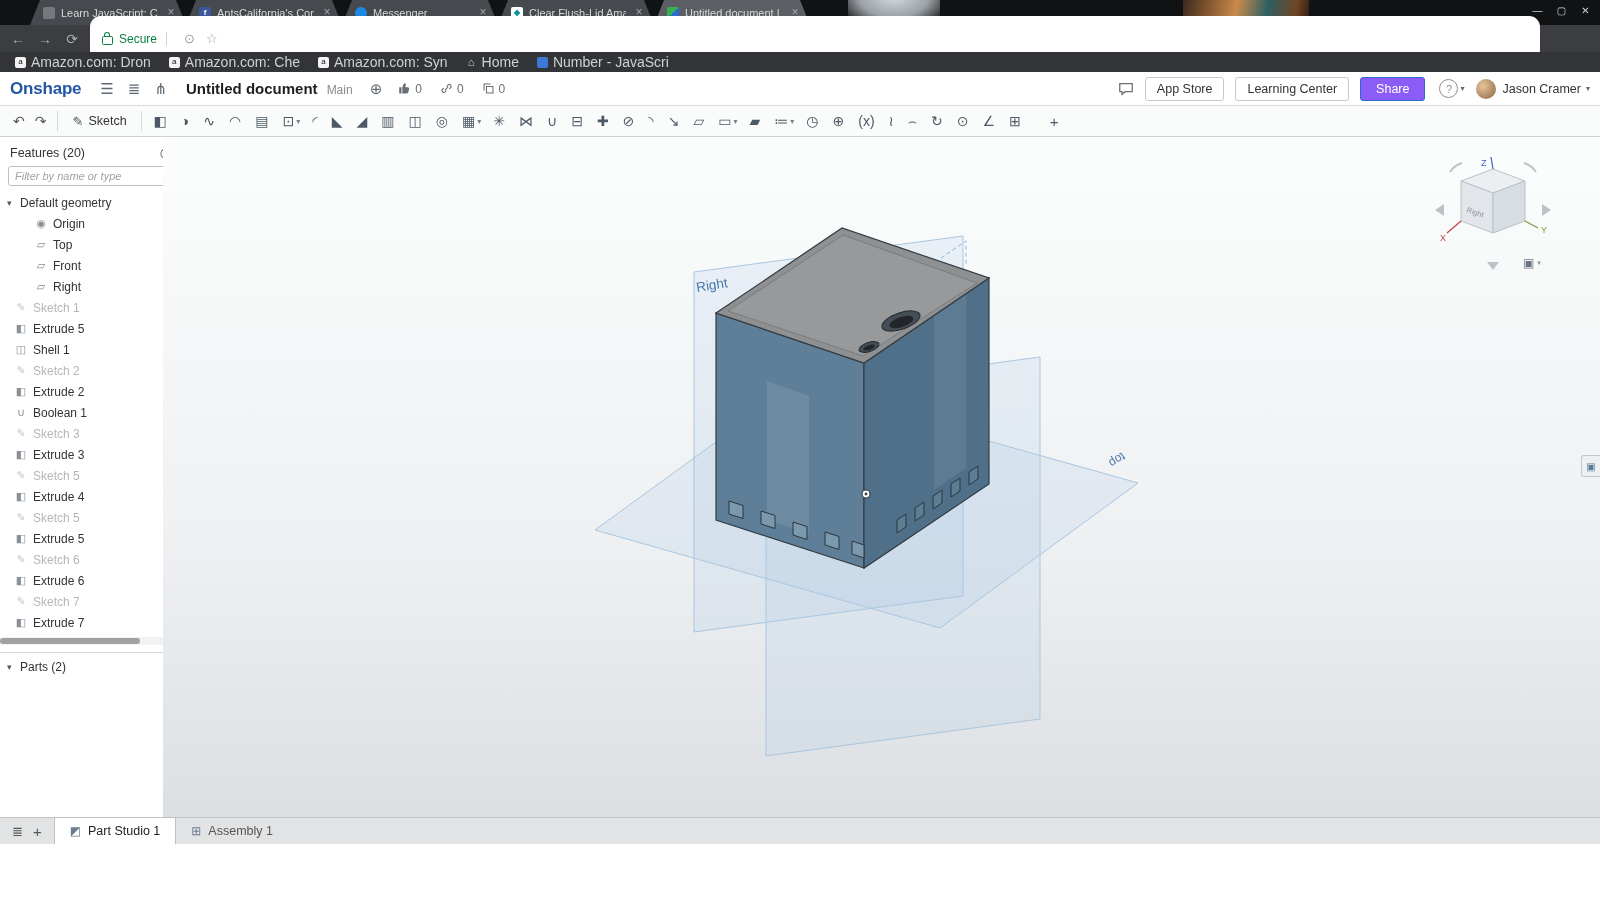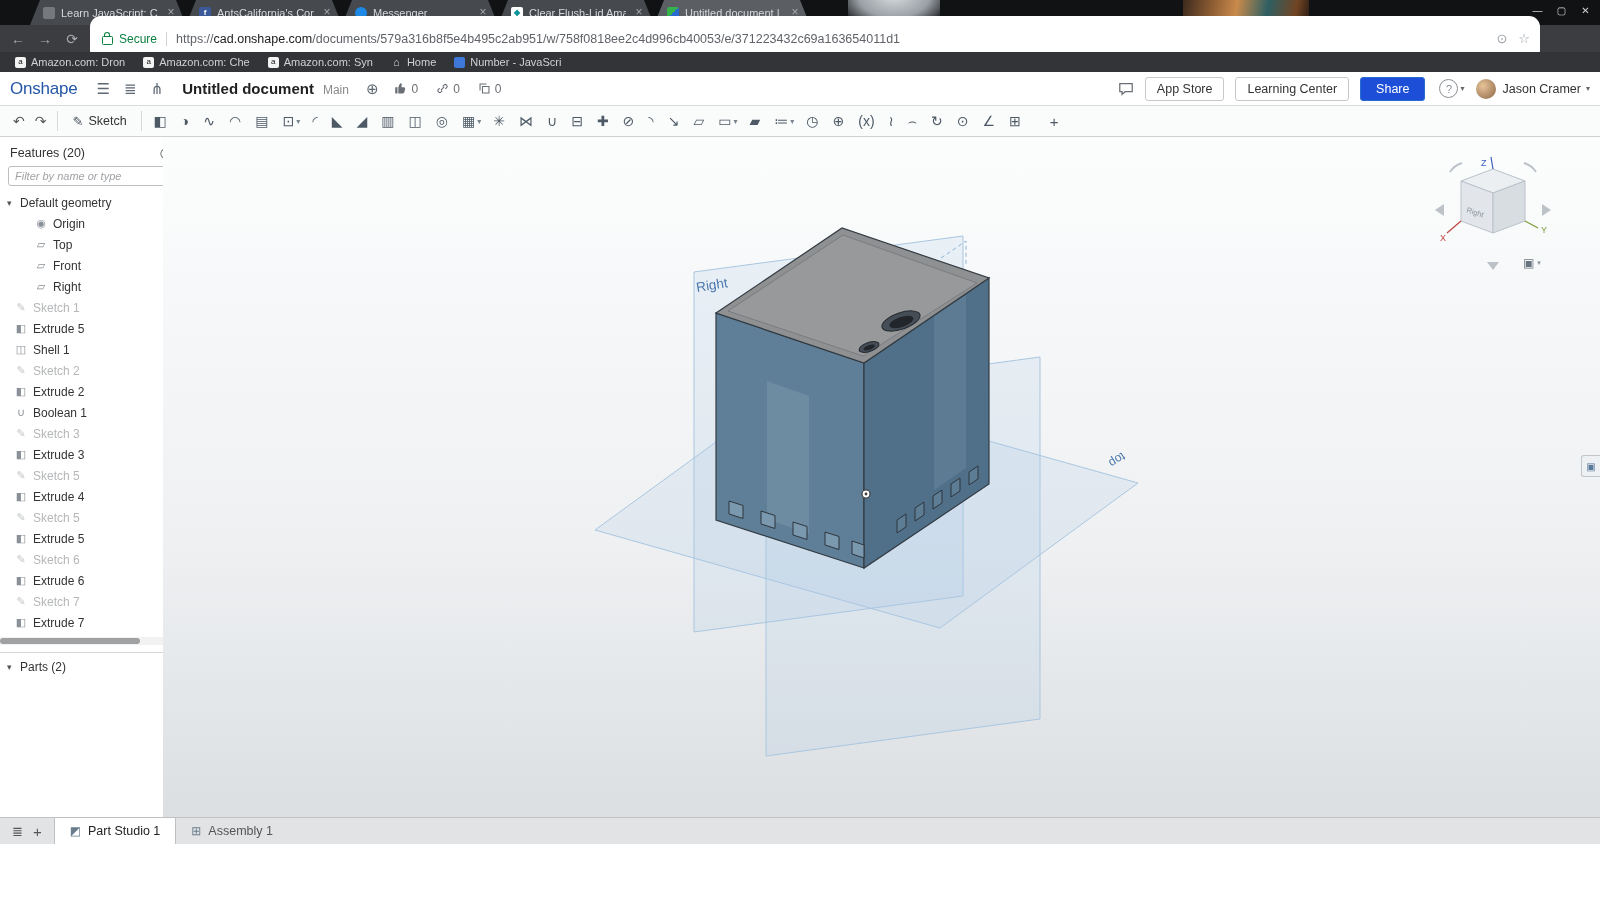--- a/index.html
+++ b/index.html
@@ -41,36 +41,36 @@
   .url{font-size:12.5px;color:#5f6368;white-space:nowrap;overflow:hidden;flex:1;}
   .url .host{color:#202124;}
   .ob-icons{display:flex;gap:11px;color:#9aa0a6;font-size:13px;margin-left:8px;flex:none;}
 
   
   .bkbar{position:absolute;left:0;top:52px;width:1600px;height:20px;background:#323437;
          display:flex;align-items:center;padding-left:6px;box-sizing:border-box;}
   .bk{display:flex;align-items:center;gap:5px;padding:0 9px;height:20px;}
   .bkfav{width:11px;height:11px;border-radius:2px;font-size:8px;display:flex;align-items:center;
          justify-content:center;line-height:1;flex:none;}
-  .bklabel{font-size:11px;color:#cfd1d4;white-space:nowrap;}
+  .bklabel{font-size:14px;color:#cfd1d4;white-space:nowrap;}
 
   
   .osheader{position:absolute;left:0;top:72px;width:1600px;height:34px;background:#fff;
             border-bottom:1px solid #d9dadb;display:flex;align-items:center;box-sizing:border-box;
             padding:0 10px;}
-  .logo{font-size:17px;font-weight:normal;color:#2456a6;letter-spacing:-.2px;margin-right:12px;}
+  .logo{font-size:17px;font-weight:bold;color:#2456a6;letter-spacing:-.2px;margin-right:12px;}
   .hicon{color:#5f6a75;font-size:15px;margin:0 7px;}
   .doctitle{font-size:15px;font-weight:bold;color:#1f1f1f;margin:0 2px 0 12px;white-space:nowrap;}
   .wsname{font-size:12px;color:#8a8a8a;margin:2px 10px 0 7px;}
   .counter{display:flex;align-items:center;gap:4px;color:#6a6f75;font-size:12px;margin:0 9px;}
   .counter svg{display:block;}
   .spacer{flex:1;}
   .hbtn{border:1px solid #c6cacd;border-radius:3px;padding:4px 11px;font-size:12.5px;color:#333;
         margin-left:11px;background:#fff;white-space:nowrap;}
-  .hbtn.share{background:#1d4ed8;border-color:#2a6bd2;color:#fff;padding:4px 15px;}
+  .hbtn.share{background:#8b5cf6;border-color:#2a6bd2;color:#fff;padding:4px 15px;}
   .help{width:17px;height:17px;border-radius:50%;border:1.5px solid #8a9097;color:#8a9097;
         font-size:11px;display:flex;align-items:center;justify-content:center;margin-left:14px;}
   .help::before{content:'?';}
   .avatar{width:20px;height:20px;border-radius:50%;margin-left:12px;flex:none;
           background:radial-gradient(circle at 35% 35%,#e8c49a,#8a6544);}
   .uname{font-size:12.5px;color:#333;margin:0 3px 0 6px;white-space:nowrap;}
   .dcaret{color:#666;font-size:8px;margin-left:2px;}
 
   
   .toolbar{position:absolute;left:0;top:106px;width:1600px;height:31px;background:#fafbfb;
@@ -215,21 +215,20 @@
   <div class="addrbar">
     <div class="navbtns">
       <span class="navbtn">←</span>
       <span class="navbtn">→</span>
       <span class="navbtn">⟳</span>
     </div>
     <div class="omnibox">
       <span class="lock"></span>
       <span class="secure">Secure</span>
       <span class="urldiv"></span>
-      <span class="url"><span>https://</span><span class="host">cad.onshape.com</span><span>/documents/579a316b8f5e4b495c2ab951/w/758f0818ee2c4d996cb40053/e/371223432c69a163654011d1</span></span>
       <span class="ob-icons">
         <span>⊙</span>
         <span>☆</span>
       </span>
     </div>
   </div>
 
   <div class="bkbar">
 
       <div class="bk">

